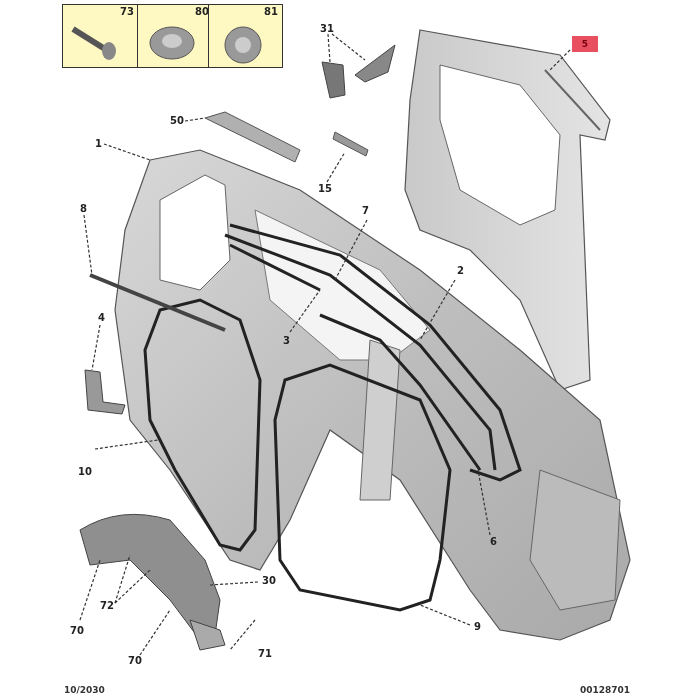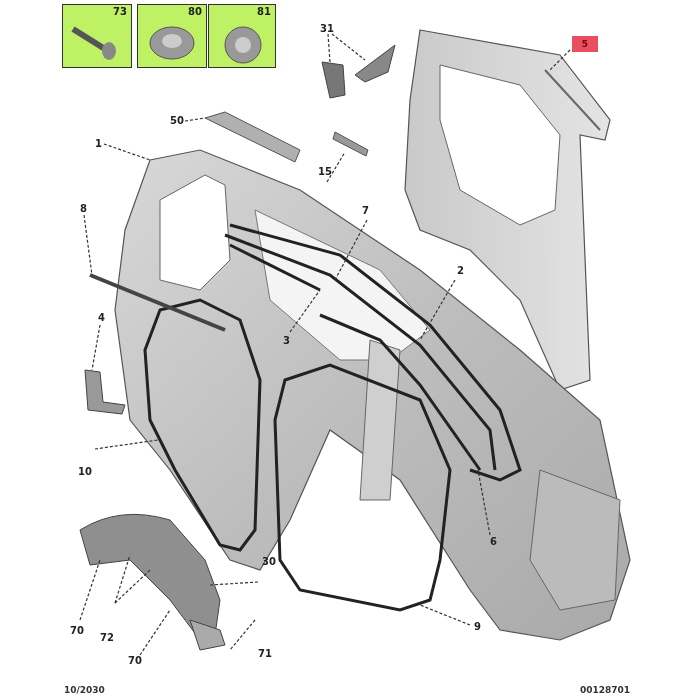--- a/index.html
+++ b/index.html
@@ -1,21 +1,21 @@
 <!DOCTYPE html>
 <html><head>
 <meta charset="utf-8">
 <style>
   html,body{margin:0;padding:0;background:#fff;}
   body{width:700px;height:700px;position:relative;overflow:hidden;font-family:"DejaVu Sans",sans-serif;}
   #canvas{position:absolute;left:0;top:0;width:700px;height:700px;}
   .lbl{position:absolute;font-size:10px;font-weight:bold;color:#222;line-height:1;}
   .foot{position:absolute;font-size:9px;font-weight:bold;color:#333;}
   .redbox{position:absolute;left:572px;top:36px;width:26px;height:16px;background:#e8505f;color:#7a0010;font-size:9px;font-weight:bold;text-align:center;line-height:16px;}
-  .hwbox{position:absolute;top:4px;height:62px;border:1.5px solid #333;background:#bef264;}
+  .hwbox{position:absolute;top:4px;height:62px;border:1.5px solid #333;background:#fef9c3;padding-left:7px;}
 </style>
 </head>
 <body>
 
 <svg id="canvas" viewBox="0 0 700 700" xmlns="http://www.w3.org/2000/svg">
   <defs>
     <linearGradient id="panel" x1="0" y1="0" x2="1" y2="1">
       <stop offset="0" stop-color="#d8d8d8"></stop>
         <stop offset="0.5" stop-color="#bdbdbd"></stop>
         <stop offset="1" stop-color="#a9a9a9"></stop>
@@ -112,29 +112,29 @@
       <circle cx="30" cy="26" r="18" fill="#999" stroke="#555"></circle>
       <circle cx="30" cy="26" r="8" fill="#ccc"></circle>
     </svg>
 </div>
 
 <div class="redbox">5</div>
 
 <span class="lbl" style="left:320px;top:24px;">31</span>
 <span class="lbl" style="left:170px;top:116px;">50</span>
 <span class="lbl" style="left:95px;top:139px;">1</span>
-<span class="lbl" style="left:318px;top:167px;">15</span>
+<span class="lbl" style="left:318px;top:184px;">15</span>
 <span class="lbl" style="left:362px;top:206px;">7</span>
 <span class="lbl" style="left:80px;top:204px;">8</span>
 <span class="lbl" style="left:457px;top:266px;">2</span>
 <span class="lbl" style="left:283px;top:336px;">3</span>
 <span class="lbl" style="left:98px;top:313px;">4</span>
 <span class="lbl" style="left:78px;top:467px;">10</span>
 <span class="lbl" style="left:490px;top:537px;">6</span>
-<span class="lbl" style="left:262px;top:557px;">30</span>
-<span class="lbl" style="left:100px;top:601px;margin-top:32px;">72</span>
+<span class="lbl" style="left:262px;top:576px;">30</span>
+<span class="lbl" style="left:100px;top:601px;">72</span>
 <span class="lbl" style="left:474px;top:622px;">9</span>
 <span class="lbl" style="left:70px;top:626px;">70</span>
 <span class="lbl" style="left:258px;top:613px;margin-top:36px;">71</span>
 <span class="lbl" style="left:128px;top:656px;">70</span>
 
 <span class="foot" style="left:64px;top:685px;">10/2030</span>
 <span class="foot" style="left:580px;top:685px;">00128701</span>
 
 </body></html>

